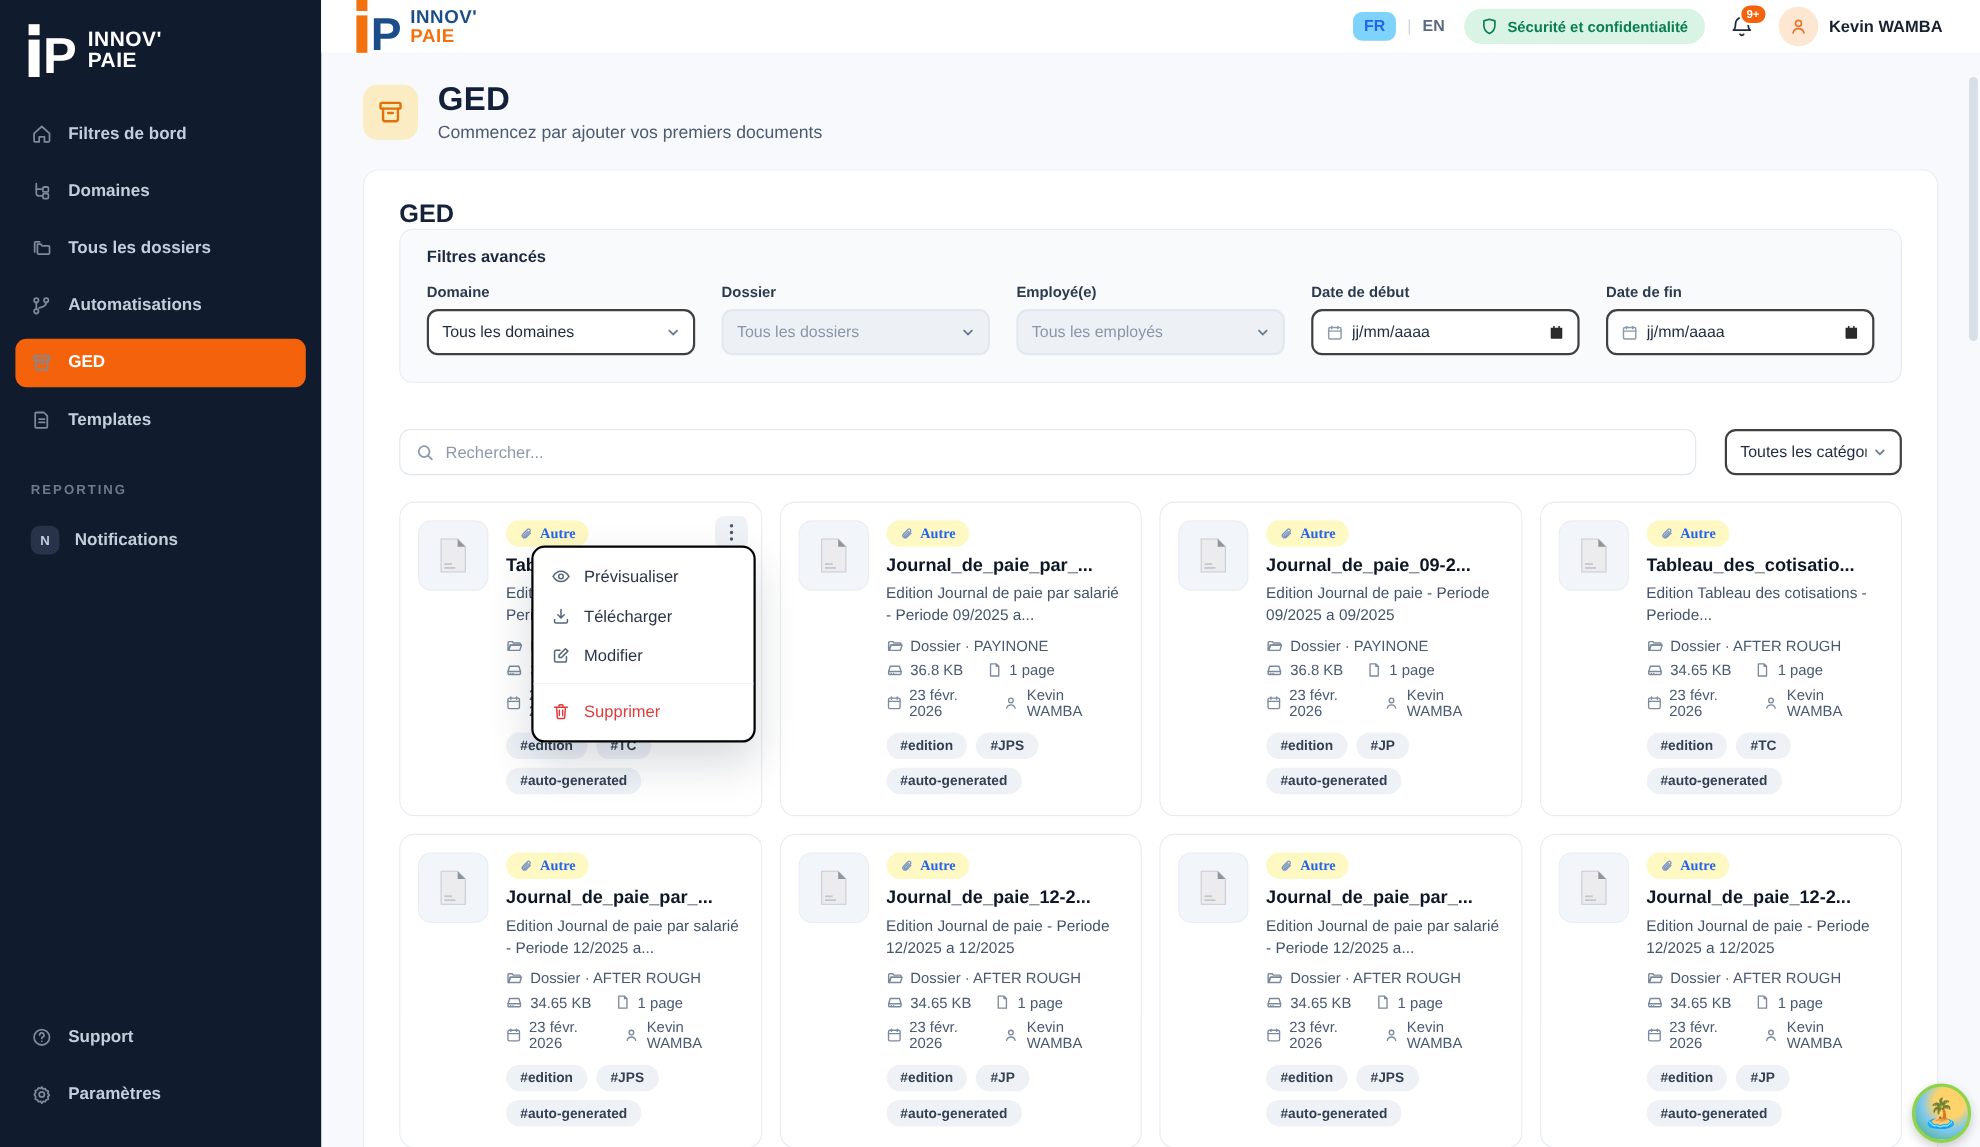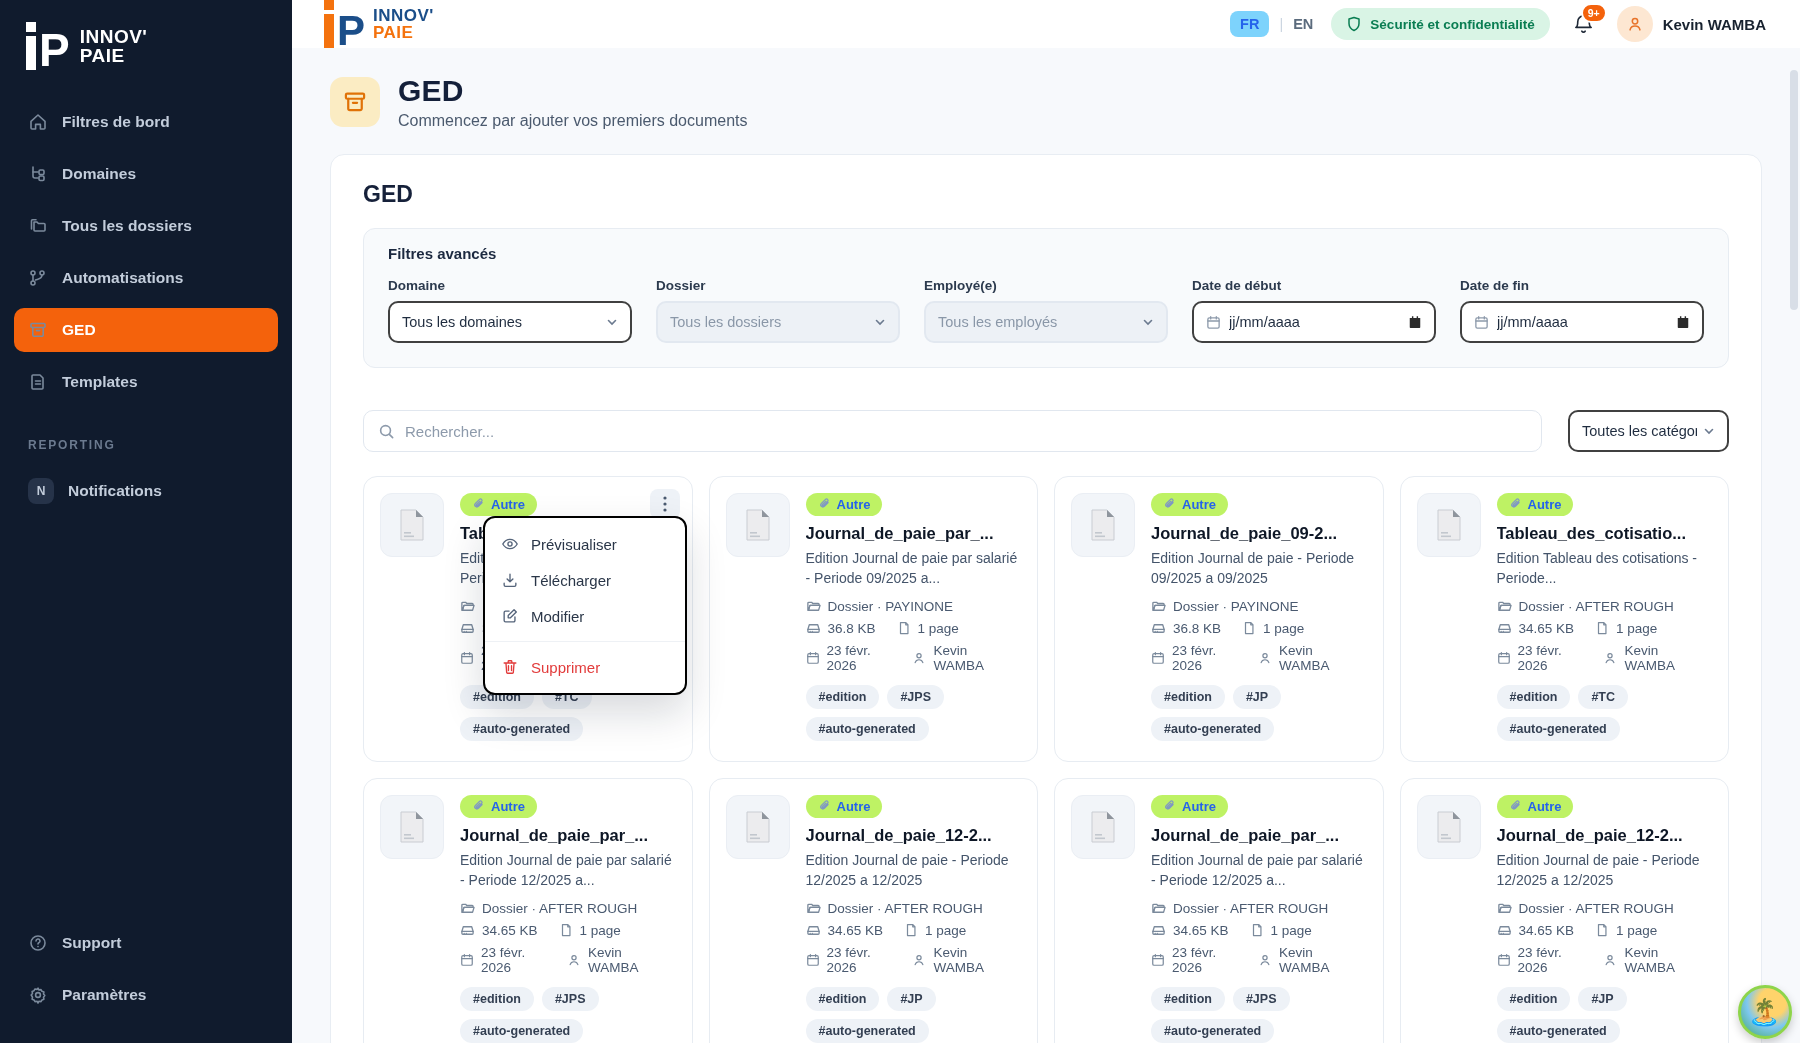--- a/index.html
+++ b/index.html
@@ -53,42 +53,42 @@
   
   .main { padding:26px 38px 0; }
   .page-head { display:flex; align-items:center; gap:18px; }
   .page-icon { width:50px; height:50px; border-radius:13px; background:#fbecc3; display:flex; align-items:center; justify-content:center; }
   .page-title { font-size:30px; font-weight:bold; color:#14203a; letter-spacing:0.2px; }
   .page-sub { font-size:16px; color:#4b5a6e; margin-top:4px; }
 
   .panel { margin-top:24px; background:#fff; border:1px solid #e8edf3; border-radius:14px; padding:26px 32px 40px; min-height:900px; }
   .panel-title { font-size:23px; font-weight:bold; color:#16213a; }
 
-  .filters { margin-top:20px; background:#f8fafc; border:1px solid #e7ecf2; border-radius:12px; padding:16px 24px 24px; }
+  .filters { background:#f8fafc; border:1px solid #e7ecf2; border-radius:12px; padding:16px 24px 24px; }
   .filters-heading { font-size:15px; font-weight:bold; color:#1c2940; }
   .filter-grid { margin-top:16px; display:grid; grid-template-columns:repeat(5,1fr); gap:24px; }
   .f-label { font-size:13.5px; font-weight:600; color:#2c3a4e; margin-bottom:8px; }
   .control { height:42px; border:2px solid #404040; border-radius:10px; background:#fff; display:flex; align-items:center; padding:0 12px; font-size:14.5px; color:#1f2c3f; cursor:pointer; }
   .control .grow { flex:1; white-space:nowrap; overflow:hidden; }
   .control.disabled { background:#edf1f6; color:#8a97a8; border-color:#e2e8f0; cursor:default; }
   .control.date { gap:8px; cursor:text; }
   .chev { color:#6b7a8f; margin-left:6px; }
 
   .search-row { margin-top:42px; display:flex; align-items:center; gap:26px; }
   .search-box { flex:1; height:42px; border:1px solid #e1e7ef; border-radius:10px; background:#fff; display:flex; align-items:center; gap:10px; padding:0 14px; }
   .search-box input { border:none; outline:none; flex:1; font-size:15px; color:#1f2c3f; font-family:"Liberation Sans",sans-serif; background:transparent; }
   .search-box input::placeholder { color:#8d9aab; }
   .cat-select { width:161px; }
 
   
   .grid { position:relative; margin-top:24px; display:grid; grid-template-columns:repeat(4,1fr); gap:16px; }
   .card { position:relative; background:#fff; border:1px solid #e7ecf2; border-radius:14px; padding:16px; display:flex; gap:16px; min-height:286px; }
   .thumb { width:64px; height:64px; min-width:64px; border-radius:12px; background:#f2f5f9; border:1px solid #eaeef4; display:flex; align-items:center; justify-content:center; }
   .cbody { flex:1; min-width:0; }
-  .badge { display:inline-flex; gap:6px; background:#bef264; color:#2563eb; font-size:13px; font-weight:600; padding:4px 12px; border-radius:999px; }
+  .badge { display:inline-flex; align-items:center; gap:6px; background:#fef9c3; color:#2563eb; font-size:13px; font-weight:600; padding:4px 12px; border-radius:999px;font-family:Liberation Serif, serif; }
   .ctitle { margin-top:8px; font-size:16.5px; font-weight:bold; color:#0e1726; white-space:nowrap; overflow:hidden; }
   .cdesc { margin-top:6px; font-size:14px; color:#44546a; line-height:1.42; }
   .meta { margin-top:10px; display:flex; flex-direction:column; gap:7px; font-size:13.5px; color:#4a5a70; }
   .mrow { display:flex; align-items:center; gap:7px; }
   .mrow .pair { display:flex; align-items:center; gap:7px; margin-right:14px; }
   .micon { color:#7b8a9c; display:flex; }
   .tags { margin-top:12px; display:flex; flex-wrap:wrap; gap:8px; }
   .tag { background:#eef2f7; color:#333f52; font-size:12.5px; font-weight:600; padding:5px 13px; border-radius:999px; }
   .kebab { position:absolute; top:12px; right:12px; width:30px; height:30px; border-radius:8px; background:#eef2f7; border:none; display:none; align-items:center; justify-content:center; cursor:pointer; color:#4a5a70; font-size:16px; letter-spacing:0; }
   .card.first .kebab { display:flex; }

